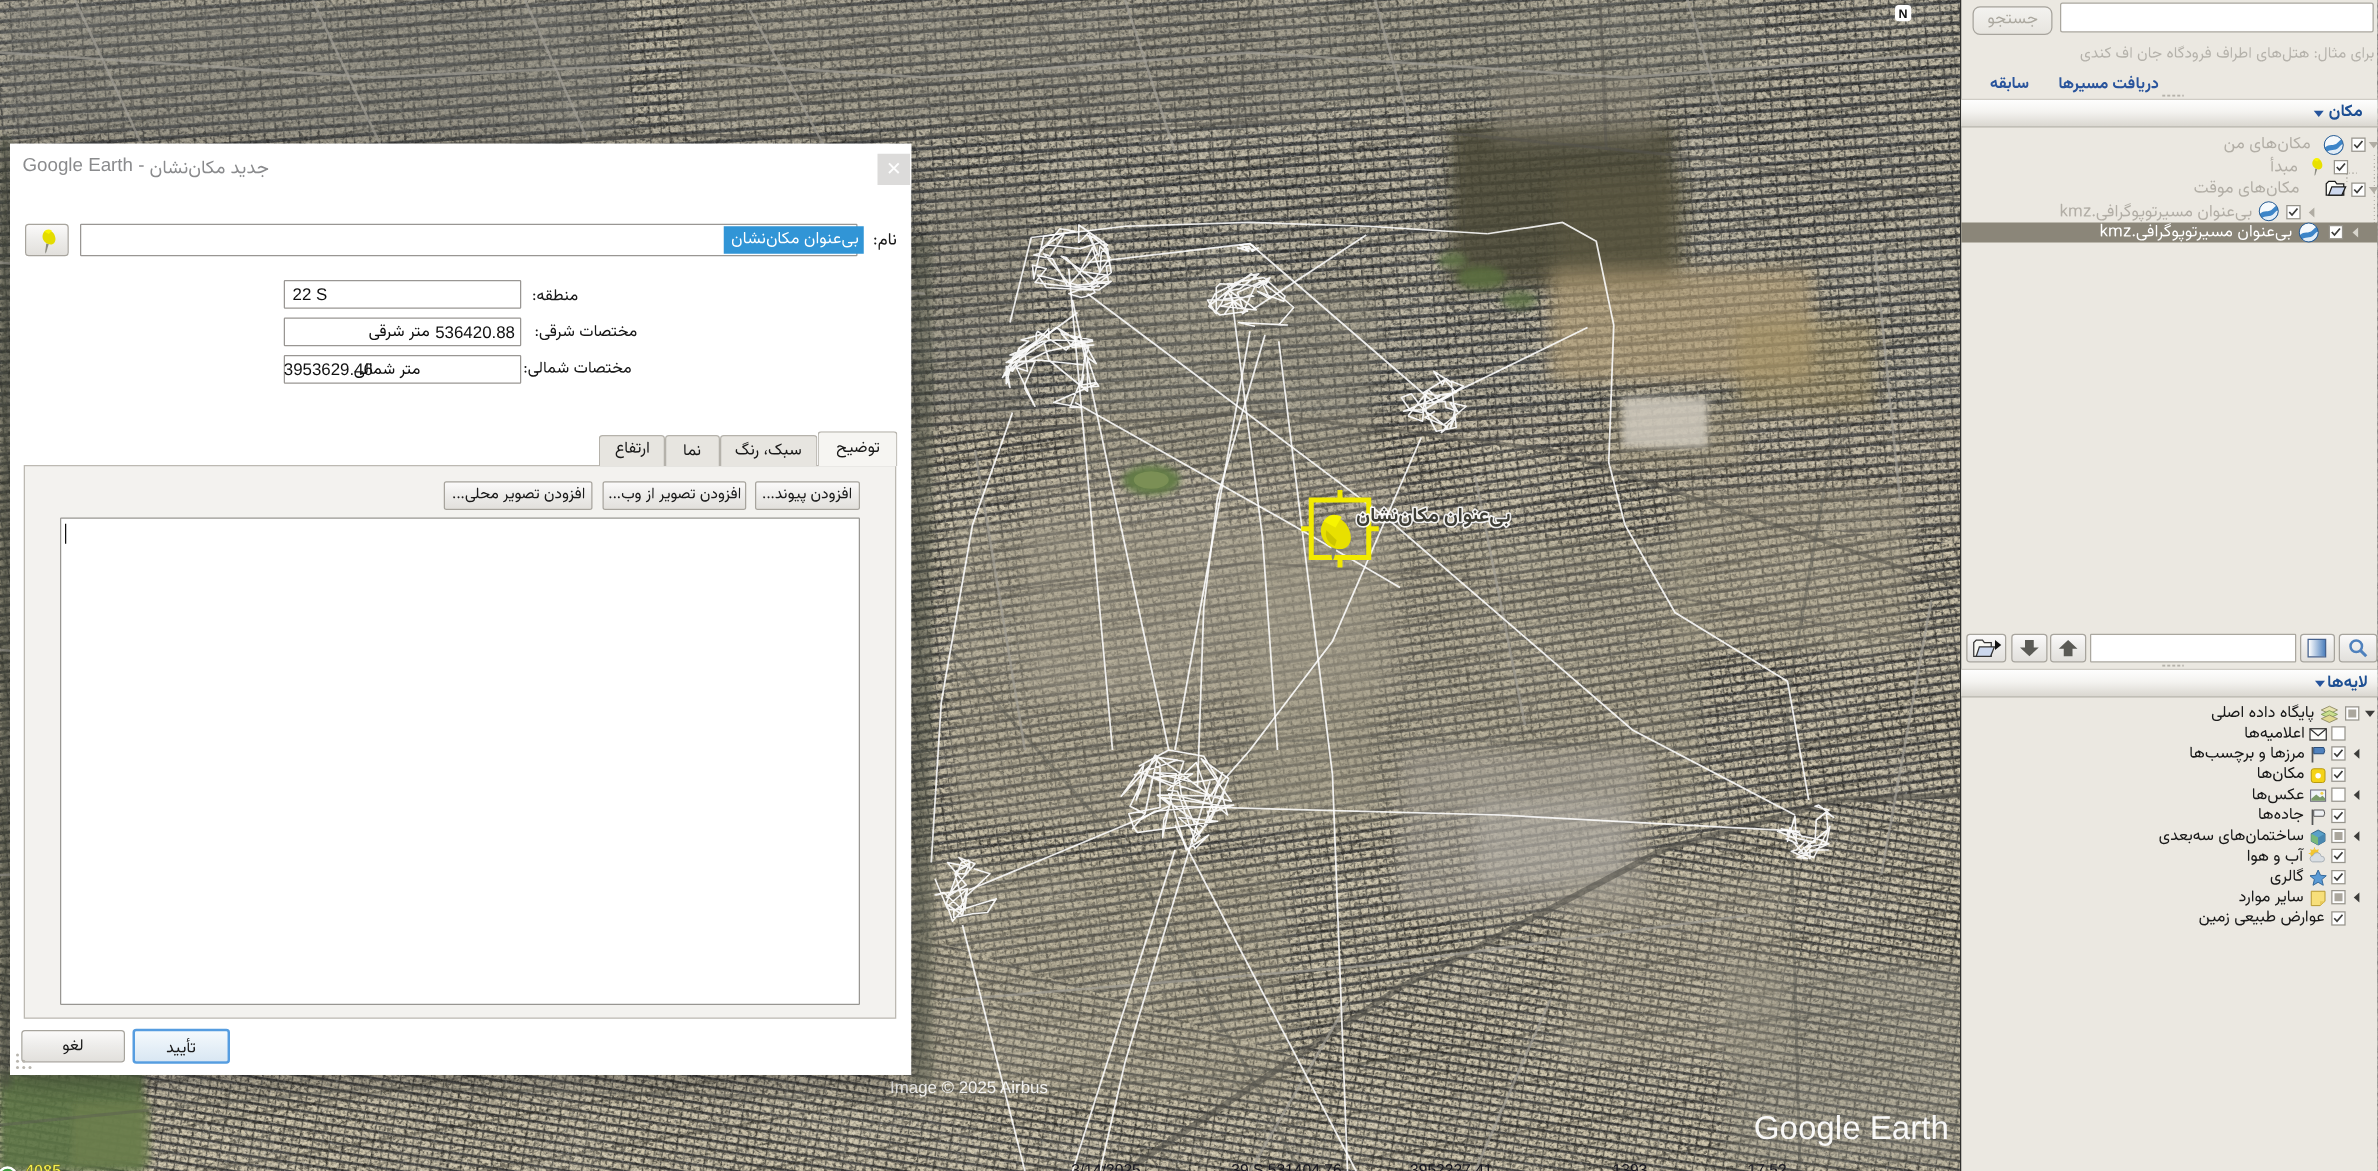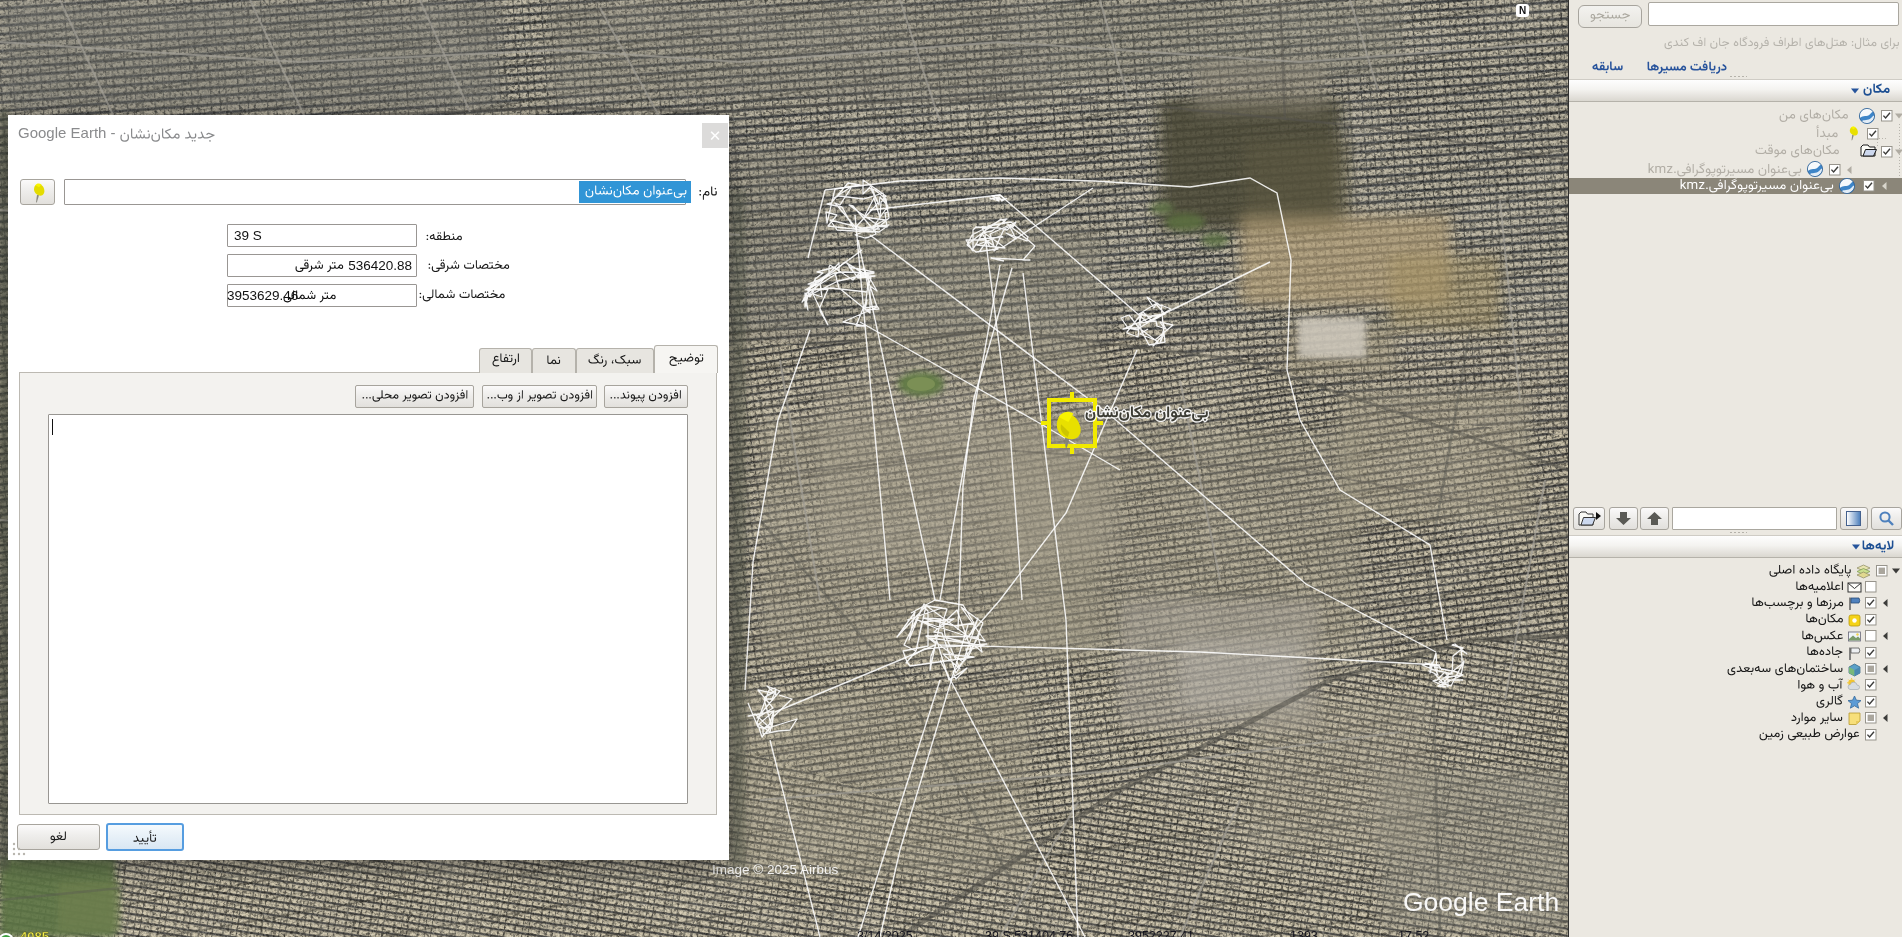--- a/index.html
+++ b/index.html
@@ -230,21 +230,21 @@
       <svg class="tp " style="left:577.0px;top:70.2px" width="104" height="16" viewBox="0 0 104 16">
         <path d="M45.75,0.46L45.95,0.75L45.93,1.5L45.75,1.63L41.92,3.25L44.6,5.5L46.11,8.0L46.75,8.37L48.0,8.34L48.81,7.5L50.07,5.5L51.0,4.93L51.75,4.9L52.75,5.24L53.33,5.75L53.84,6.75L53.85,8.25L53.25,9.31L52.75,9.62L52.0,9.78L50.75,9.56L49.5,8.66L48.75,9.31L48.0,9.6L46.5,9.56L46.0,9.36L45.0,8.55L44.12,9.25L42.75,9.6L39.75,9.59L39.0,9.34L38.36,8.75L37.9,7.5L37.88,0.75L38.25,0.57L38.75,0.57L38.99,0.75L38.99,6.75L39.25,7.97L40.0,8.39L42.25,8.4L43.25,8.34L43.94,8.0L44.18,7.5L44.11,6.75L43.25,5.72L41.0,3.98L40.66,3.5L40.72,2.75L41.5,2.18L45.69,0.5ZM10.25,0.57L11.0,0.57L11.24,0.75L11.26,7.0L11.38,7.75L12.0,8.35L13.75,8.37L14.25,8.15L14.66,7.5L14.67,6.0L15.5,5.83L15.81,6.0L15.92,7.5L16.16,8.0L16.75,8.38L17.75,8.32L18.09,8.0L18.31,7.25L18.26,6.0L18.5,5.87L19.25,5.83L19.68,8.0L20.25,8.38L21.0,8.32L21.31,8.0L21.51,7.0L21.44,6.0L22.0,5.72L22.53,5.75L22.69,7.5L23.25,8.27L25.25,8.37L25.69,8.0L25.88,7.5L25.69,5.25L26.75,4.91L27.08,6.5L26.87,8.25L26.42,9.0L25.5,9.57L23.25,9.56L22.75,9.34L22.25,8.77L21.5,9.38L20.75,9.62L19.81,9.5L19.0,8.8L17.5,9.6L16.5,9.59L15.79,9.25L15.25,8.68L14.5,9.35L13.75,9.6L12.0,9.59L11.25,9.34L10.43,8.5L10.15,7.5L10.13,0.75ZM68.5,0.57L69.25,0.57L69.49,0.75L69.49,9.5L69.25,9.62L68.38,9.5L68.38,0.75ZM18.5,0.92L19.34,1.75L18.5,2.61L17.66,1.75L18.41,1.0ZM25.5,1.87L25.75,1.88L26.51,2.75L25.75,3.55L25.5,3.56L24.72,2.75L25.37,2.0ZM17.25,2.66L17.5,2.66L18.17,3.5L17.5,4.18L17.25,4.19L16.58,3.5L17.16,2.75ZM19.5,2.66L19.75,2.66L20.42,3.5L19.75,4.18L19.5,4.19L18.83,3.5L19.41,2.75ZM78.25,2.74L78.5,2.58L79.38,3.5L78.64,4.25L78.5,4.36L77.62,3.5L78.24,2.75ZM84.5,3.94L85.25,3.93L86.25,4.21L87.0,4.62L87.08,5.0L86.75,5.62L85.25,5.13L84.5,5.17L84.0,5.43L83.49,6.25L83.63,7.25L83.96,7.75L84.5,8.13L87.25,7.51L87.52,7.75L87.52,8.5L87.25,8.7L84.75,9.35L81.25,9.62L80.25,9.57L79.75,9.37L79.0,8.68L78.25,9.32L77.5,9.58L75.75,9.62L74.75,11.47L73.25,12.62L71.5,13.09L71.14,12.25L71.5,12.04L73.25,11.36L74.0,10.7L74.54,9.75L72.0,9.35L71.17,8.5L71.05,7.5L71.21,6.5L71.75,5.57L72.5,4.94L73.75,4.87L74.8,5.5L75.56,7.0L75.75,8.33L77.25,8.39L78.0,8.11L78.37,7.5L78.45,5.75L79.25,5.62L79.47,5.75L79.71,7.75L80.0,8.13L80.5,8.38L82.75,8.4L82.89,8.25L82.37,7.0L82.39,5.75L83.03,4.75L83.75,4.18L84.3,4.0ZM4.25,4.1L4.5,4.15L5.2,5.0L4.25,5.84L3.43,5.0L4.1,4.25ZM32.25,4.1L32.5,4.15L33.2,5.0L32.25,5.84L31.43,5.0L32.1,4.25ZM62.5,4.1L62.75,4.15L63.45,5.0L62.5,5.84L61.68,5.0L62.35,4.25ZM101.0,4.92L101.29,5.25L101.43,7.0L101.33,8.0L100.84,9.0L99.75,9.59L97.0,9.63L96.82,9.75L96.79,11.0L96.32,11.75L95.25,12.51L94.25,12.86L92.75,13.03L91.25,12.86L90.5,12.58L89.5,11.68L88.88,10.25L88.88,8.0L89.25,6.88L90.0,7.14L90.14,7.5L89.93,8.5L89.93,9.75L90.42,11.0L91.25,11.61L91.78,11.75L93.5,11.8L95.0,11.33L95.67,10.75L95.83,10.25L95.25,9.69L93.52,9.5L93.32,8.5L99.75,8.34L100.11,8.0L100.32,7.25L100.11,5.25L100.76,5.0ZM7.25,5.73L7.75,5.67L8.04,6.5L8.34,8.0L8.32,9.5L8.04,10.5L7.61,11.25L7.0,11.84L6.0,12.34L4.5,12.56L3.0,12.37L2.25,12.09L1.5,11.51L0.95,10.75L0.67,10.0L0.55,8.75L0.66,7.25L1.06,6.0L1.25,5.91L2.0,6.23L2.08,6.5L1.7,8.0L1.65,9.0L2.16,10.5L2.77,11.0L3.5,11.28L5.25,11.3L6.43,10.75L7.08,9.75L7.11,7.75L6.67,6.0L7.22,5.75ZM35.25,5.73L35.75,5.67L36.04,6.5L36.34,8.0L36.32,9.5L36.04,10.5L35.61,11.25L35.0,11.84L34.0,12.34L32.5,12.56L31.0,12.37L30.25,12.09L29.5,11.51L28.95,10.75L28.67,10.0L28.55,8.75L28.66,7.25L29.06,6.0L29.25,5.91L30.0,6.23L30.08,6.5L29.7,8.0L29.65,9.0L30.16,10.5L30.77,11.0L31.5,11.28L33.25,11.3L34.43,10.75L35.08,9.75L35.11,7.75L34.67,6.0L35.22,5.75ZM65.5,5.73L66.0,5.67L66.29,6.5L66.59,8.0L66.57,9.5L66.29,10.5L65.86,11.25L65.25,11.84L64.25,12.34L62.75,12.56L61.25,12.37L60.5,12.09L59.75,11.51L59.2,10.75L58.92,10.0L58.8,8.75L58.91,7.25L59.31,6.0L59.5,5.91L60.25,6.23L60.33,6.5L59.95,8.0L59.9,9.0L60.41,10.5L61.02,11.0L61.75,11.28L63.5,11.3L64.68,10.75L65.33,9.75L65.36,7.75L64.92,6.0L65.47,5.75ZM73.25,6.0L72.75,6.12L72.39,6.5L72.14,7.75L72.51,8.25L73.5,8.41L74.5,8.4L74.6,8.0L74.14,6.5L73.75,6.13L73.25,6.0ZM51.0,6.25L50.11,7.5L51.0,8.35L52.0,8.6L52.63,8.25L52.79,7.25L52.62,6.75L52.17,6.25L51.25,6.12ZM99.25,10.72L100.19,11.5L99.5,12.39L99.25,12.43L98.47,11.5L99.22,10.75Z" fill="#ffffff" fill-rule="evenodd"></path>
       </svg>
       <svg class="tp " style="left:690.8px;top:70.9px" width="20" height="16" viewBox="0 0 20 16">
         <path d="M12.25,0.57L13.0,0.57L13.24,0.75L13.24,6.75L13.53,8.0L14.0,8.35L16.0,8.37L16.44,8.0L16.63,7.5L16.44,5.25L17.5,4.91L17.77,6.0L17.83,7.0L17.62,8.25L17.25,8.91L16.75,9.36L16.0,9.61L14.0,9.59L13.25,9.34L12.82,9.0L12.43,8.5L12.15,7.5L12.13,0.75ZM16.25,1.87L16.5,1.88L17.26,2.75L16.5,3.55L16.25,3.56L15.47,2.75L16.12,2.0ZM1.25,3.98L1.75,4.16L2.09,4.75L1.82,5.5L1.25,5.72L0.75,5.61L0.36,5.0L0.5,4.37L1.11,4.0ZM7.5,4.96L8.5,4.92L9.25,5.2L10.06,6.0L10.48,7.5L10.27,8.75L9.5,9.54L8.5,9.71L7.5,9.55L6.0,8.92L5.5,8.93L5.14,9.25L4.98,9.75L4.88,11.25L4.91,13.75L3.9,13.75L3.84,10.25L4.13,8.75L4.75,7.92L5.54,7.5L5.89,6.5L6.5,5.59L7.42,5.0ZM7.75,6.13L7.23,6.5L6.63,7.75L7.0,8.06L8.25,8.51L8.75,8.51L9.17,8.25L9.34,8.0L9.36,7.25L8.75,6.3L8.0,6.1ZM0.75,7.99L1.5,7.9L2.07,8.5L2.06,9.0L1.62,9.5L1.0,9.6L0.49,9.25L0.37,8.5L0.74,8.0Z" fill="#1a1a1a" fill-rule="evenodd"></path>
       </svg>
       <div class="inp" style="left:219px;top:109px;width:190px;height:23px"></div>
       <svg class="tp " style="left:417.8px;top:116.1px" width="38" height="12" viewBox="0 0 38 12">
         <path d="M18.0,0.38L18.89,0.5L18.97,5.5L20.75,4.18L21.75,4.02L22.75,4.17L23.5,4.67L24.08,5.5L24.17,6.75L23.82,7.75L24.0,7.89L26.5,7.81L27.07,7.0L27.08,5.5L27.25,5.36L28.0,5.28L28.43,7.5L28.75,7.8L29.25,7.92L30.0,7.91L30.5,7.66L31.9,5.5L33.0,4.65L34.25,4.65L34.75,4.87L35.25,5.3L35.83,6.25L35.87,7.75L35.56,8.5L35.0,9.02L34.25,9.25L33.0,9.11L31.75,8.26L30.25,9.1L28.75,9.05L28.25,8.82L27.75,8.29L27.0,8.79L26.0,9.1L24.25,9.09L22.75,8.59L20.5,9.1L15.25,9.1L13.25,8.67L11.5,9.09L9.25,9.1L8.25,8.61L7.5,7.62L6.75,8.1L5.75,8.22L4.5,7.85L3.93,7.25L3.82,6.0L4.25,5.06L5.25,4.22L6.93,3.5L7.25,3.12L7.75,3.03L8.0,3.05L8.1,3.25L8.67,7.25L9.25,7.87L11.5,7.94L11.74,7.75L11.16,6.75L11.19,5.5L11.63,4.75L12.25,4.16L13.25,3.86L13.75,3.89L14.48,4.25L15.34,5.25L15.56,6.25L15.36,7.0L14.88,7.75L15.0,7.93L17.25,7.94L17.85,7.0L17.86,0.5ZM12.25,1.15L13.07,2.0L12.25,2.83L11.39,2.0L12.1,1.25ZM14.25,1.16L15.14,2.0L14.35,2.75L13.52,2.0L14.16,1.25ZM27.0,2.46L27.25,2.39L28.04,3.25L27.33,4.0L27.0,3.97L26.33,3.25L26.96,2.5ZM1.25,3.7L2.0,3.97L2.2,4.5L2.1,5.0L1.5,5.37L1.0,5.3L0.6,4.75L0.62,4.25L1.16,3.75ZM6.75,4.66L5.75,5.14L4.91,6.0L4.95,6.75L5.5,7.12L6.5,7.09L7.25,6.47L7.34,5.25L7.25,4.75L7.0,4.6ZM13.25,4.95L12.4,5.5L12.16,6.25L12.71,7.25L13.25,7.64L14.0,7.17L14.33,6.75L14.44,6.25L14.25,5.58L13.5,4.99ZM21.5,5.18L20.75,5.47L20.08,6.0L18.63,7.75L18.75,7.94L20.25,7.93L22.25,7.6L22.76,7.25L23.07,6.75L23.03,6.0L22.75,5.58L22.25,5.23L21.75,5.15ZM33.5,5.7L32.71,6.25L32.32,7.25L33.0,7.83L33.75,8.13L34.46,8.0L34.86,7.25L34.62,6.25L34.25,5.87L33.75,5.69ZM1.25,7.42L2.0,7.7L2.2,8.25L2.09,8.75L1.5,9.11L1.0,9.02L0.6,8.5L0.61,8.0L1.07,7.5Z" fill="#1a1a1a" fill-rule="evenodd"></path>
       </svg>
-      <div style="position:absolute;left:226px;top:113px;font-size:13.5px;color:#111">39 S</div>
+      <div style="position:absolute;left:226px;top:113px;font-size:13.5px;color:#111">22 S</div>
       <div class="inp" style="left:219px;top:139px;width:190px;height:23px"></div>
       <svg class="tp " style="left:419.5px;top:143.6px" width="84" height="16" viewBox="0 0 84 16">
         <path d="M13.25,0.43L13.5,0.49L14.15,1.25L13.35,2.0L12.55,1.25L13.17,0.5ZM15.5,0.4L16.3,1.25L15.5,2.07L14.63,1.25L15.34,0.5ZM48.0,1.13L48.9,1.25L48.91,7.5L49.13,8.25L49.75,8.65L51.0,8.62L51.5,8.27L51.74,7.5L51.69,6.25L52.5,6.05L52.8,6.25L52.94,8.0L53.25,8.43L53.5,8.44L54.68,6.75L55.75,5.64L57.0,4.91L57.75,4.79L59.0,4.98L60.11,6.0L60.36,6.75L60.36,7.5L59.94,8.5L60.25,8.65L63.0,8.57L63.6,7.75L63.6,6.25L64.5,6.02L64.86,8.0L65.5,8.63L68.25,8.62L70.0,8.09L72.2,7.0L69.5,5.89L68.77,6.0L67.75,6.78L67.25,6.54L66.99,6.25L67.5,5.59L68.25,4.95L69.0,4.73L70.25,4.93L72.25,5.84L74.29,6.5L74.25,7.32L73.0,7.85L72.94,8.25L73.5,8.61L75.25,8.66L76.0,8.16L77.15,6.25L77.75,5.65L78.75,5.35L79.5,5.4L80.0,5.62L80.5,6.05L81.08,7.0L81.12,8.5L80.5,9.59L79.5,10.0L78.25,9.86L77.0,9.01L75.5,9.85L73.5,9.79L72.5,9.32L72.0,8.39L69.25,9.55L67.75,9.85L65.5,9.85L64.75,9.54L64.25,9.01L63.5,9.56L62.25,9.87L60.25,9.81L59.0,9.31L57.0,9.83L54.25,9.84L53.25,9.61L52.25,9.01L51.0,9.82L49.5,9.81L48.46,9.25L47.95,8.25L47.86,1.25ZM27.25,1.58L28.05,2.25L27.48,3.0L27.25,3.13L26.59,2.5L26.55,2.25L27.04,1.75ZM70.0,1.88L70.83,2.75L70.0,3.59L69.11,2.75L69.77,2.0ZM14.25,3.18L15.0,3.2L15.75,3.61L16.33,4.25L16.8,5.5L16.84,8.25L16.56,9.0L16.0,9.5L15.0,9.83L11.75,9.88L11.47,10.0L11.58,10.75L11.33,11.5L10.25,12.52L8.75,13.06L6.5,13.08L5.75,12.87L4.81,12.25L4.2,11.5L3.91,10.75L3.76,9.5L3.95,7.75L4.25,7.22L5.0,7.53L5.0,8.12L4.88,10.0L5.19,11.0L6.25,11.84L7.5,12.0L9.5,11.62L10.0,11.35L10.53,10.75L10.4,10.25L10.0,9.94L8.33,9.75L8.08,9.0L8.25,8.71L15.25,8.59L15.86,8.0L15.86,7.5L14.25,7.59L13.25,7.33L12.65,6.75L12.48,6.25L12.46,5.5L12.74,4.5L13.26,3.75L14.04,3.25ZM26.25,3.15L26.97,4.0L26.25,4.73L26.0,4.62L25.4,4.0L26.09,3.25ZM28.25,3.2L28.5,3.22L29.14,4.0L28.5,4.66L28.25,4.68L27.6,4.0L28.2,3.25ZM61.75,3.17L62.0,3.1L62.67,3.75L62.7,4.0L62.0,4.68L61.15,4.0L61.17,3.75L61.67,3.25ZM64.0,3.09L64.81,3.75L64.84,4.0L64.25,4.59L64.0,4.69L63.28,4.0L63.32,3.75L63.82,3.25ZM40.0,3.65L40.88,4.5L40.0,5.32L39.22,4.5L39.89,3.75ZM42.25,3.67L42.97,4.5L42.15,5.25L41.36,4.5L42.02,3.75ZM1.25,4.45L2.0,4.72L2.2,5.25L2.1,5.75L1.5,6.12L1.0,6.05L0.6,5.5L0.62,5.0L1.16,4.5ZM14.0,4.5L13.5,5.5L13.65,6.25L14.5,6.48L15.25,6.42L15.82,6.25L15.5,5.0L15.0,4.41L14.25,4.37ZM30.75,5.42L31.02,5.5L31.21,6.75L31.08,8.5L30.64,9.25L29.97,9.75L28.75,9.84L28.25,9.61L27.75,9.06L26.25,9.85L25.25,9.82L24.75,9.6L24.25,9.05L23.5,9.57L22.75,9.84L21.25,9.86L20.5,9.6L20.0,10.99L19.36,12.0L18.25,12.86L17.0,13.26L16.63,12.5L16.71,12.25L18.25,11.58L18.83,11.0L19.25,10.03L19.35,8.5L18.99,7.0L19.25,6.64L20.0,6.57L20.4,8.0L20.8,8.5L21.25,8.66L22.5,8.67L23.0,8.59L23.57,8.0L23.75,6.29L24.5,6.16L25.0,8.22L25.25,8.53L26.0,8.69L26.5,8.62L26.89,8.25L27.08,7.75L27.06,6.5L27.25,6.28L28.0,6.18L28.39,8.25L28.75,8.61L29.25,8.69L29.75,8.57L30.1,8.0L30.12,6.75L29.92,5.75L30.53,5.5ZM36.5,5.38L37.32,5.75L37.14,7.25L37.5,7.96L38.0,8.35L39.0,8.62L44.0,8.59L44.87,8.0L45.01,7.25L44.83,5.75L45.0,5.55L45.75,5.36L46.09,6.5L46.1,7.75L45.88,8.5L45.5,9.08L44.75,9.55L43.25,9.85L39.25,9.82L37.5,9.38L36.39,8.5L36.15,8.0L36.01,7.0L36.33,5.5ZM57.5,5.97L56.25,6.7L54.8,8.5L55.0,8.7L56.5,8.68L57.75,8.56L58.5,8.31L59.11,7.75L59.24,7.25L59.08,6.5L58.42,6.0L57.75,5.92ZM78.75,6.45L77.96,7.0L77.57,8.0L78.25,8.58L79.0,8.88L79.71,8.75L80.11,8.0L79.87,7.0L79.5,6.62L79.0,6.44ZM1.25,8.17L2.0,8.45L2.2,9.0L2.09,9.5L1.5,9.86L1.0,9.77L0.6,9.25L0.61,8.75L1.07,8.25Z" fill="#1a1a1a" fill-rule="evenodd"></path>
       </svg>
       <div style="position:absolute;left:219px;top:143px;width:185px;text-align:right;font-size:13.5px;color:#111">536420.88</div>
       <svg class="tp " style="left:286.7px;top:144.1px" width="50" height="16" viewBox="0 0 50 16">
         <path d="M10.0,0.43L10.25,0.49L10.9,1.25L10.1,2.0L9.3,1.25L9.92,0.5ZM12.25,0.4L13.05,1.25L12.25,2.07L11.38,1.25L12.09,0.5ZM24.0,1.58L24.8,2.25L24.23,3.0L24.0,3.13L23.34,2.5L23.3,2.25L23.79,1.75ZM11.0,3.18L11.75,3.2L12.5,3.61L13.08,4.25L13.55,5.5L13.59,8.25L13.31,9.0L12.75,9.5L11.75,9.83L8.5,9.88L8.22,10.0L8.33,10.75L8.08,11.5L7.0,12.52L5.5,13.06L3.25,13.08L2.5,12.87L1.56,12.25L0.95,11.5L0.66,10.75L0.51,9.5L0.7,7.75L1.0,7.22L1.75,7.53L1.75,8.12L1.63,10.0L1.94,11.0L3.0,11.84L4.25,12.0L6.25,11.62L6.75,11.35L7.28,10.75L7.15,10.25L6.75,9.94L5.08,9.75L4.83,9.0L5.0,8.71L12.0,8.59L12.61,8.0L12.61,7.5L11.0,7.59L10.0,7.33L9.4,6.75L9.23,6.25L9.21,5.5L9.49,4.5L10.01,3.75L10.79,3.25ZM23.0,3.15L23.72,4.0L23.0,4.73L22.75,4.62L22.15,4.0L22.84,3.25ZM25.0,3.2L25.25,3.22L25.89,4.0L25.25,4.66L25.0,4.68L24.35,4.0L24.95,3.25ZM37.5,3.17L37.75,3.1L38.42,3.75L38.45,4.0L37.75,4.68L36.9,4.0L36.92,3.75L37.42,3.25ZM39.75,3.09L40.56,3.75L40.59,4.0L40.0,4.59L39.75,4.69L39.03,4.0L39.07,3.75L39.57,3.25ZM10.75,4.5L10.25,5.5L10.4,6.25L11.25,6.48L12.0,6.42L12.57,6.25L12.25,5.0L11.75,4.41L11.0,4.37ZM27.5,5.42L27.77,5.5L27.96,6.75L27.83,8.5L27.39,9.25L26.72,9.75L25.5,9.84L25.0,9.61L24.5,9.06L23.0,9.85L22.0,9.82L21.5,9.6L21.0,9.05L20.25,9.57L19.5,9.84L18.0,9.86L17.25,9.6L16.75,10.99L16.11,12.0L15.0,12.86L13.75,13.26L13.38,12.5L13.46,12.25L15.0,11.58L15.58,11.0L16.0,10.03L16.1,8.5L15.74,7.0L16.0,6.64L16.75,6.57L17.15,8.0L17.55,8.5L18.0,8.66L19.25,8.67L19.75,8.59L20.32,8.0L20.5,6.29L21.25,6.16L21.75,8.22L22.0,8.53L22.75,8.69L23.25,8.62L23.64,8.25L23.83,7.75L23.81,6.5L24.0,6.28L24.75,6.18L25.14,8.25L25.5,8.61L26.0,8.69L26.5,8.57L26.85,8.0L26.87,6.75L26.67,5.75L27.28,5.5ZM45.25,5.4L46.75,5.5L47.85,6.5L48.12,7.25L48.12,8.5L47.81,9.25L47.25,9.77L46.25,10.03L45.25,9.86L44.0,9.01L42.5,9.85L41.0,9.78L40.5,9.54L40.0,9.01L39.25,9.56L38.5,9.83L36.75,9.86L36.0,9.6L35.37,11.25L34.5,12.35L33.75,12.86L32.5,13.26L32.25,12.82L32.21,12.25L33.75,11.58L34.61,10.5L34.87,9.0L34.54,6.75L35.25,6.48L35.5,6.57L35.9,8.0L36.5,8.62L38.25,8.67L38.75,8.57L39.26,8.0L39.35,6.25L40.25,6.02L40.72,8.25L41.25,8.63L42.25,8.66L43.0,8.16L44.15,6.25L45.04,5.5ZM45.75,6.45L44.96,7.0L44.57,8.0L45.25,8.58L46.0,8.88L46.71,8.75L47.11,8.0L46.87,7.0L46.5,6.62L46.0,6.44Z" fill="#111" fill-rule="evenodd"></path>
       </svg>
       <div class="inp" style="left:219px;top:169px;width:190px;height:23px"></div>
       <svg class="tp " style="left:411.0px;top:174.1px" width="88" height="15" viewBox="0 0 88 15">

